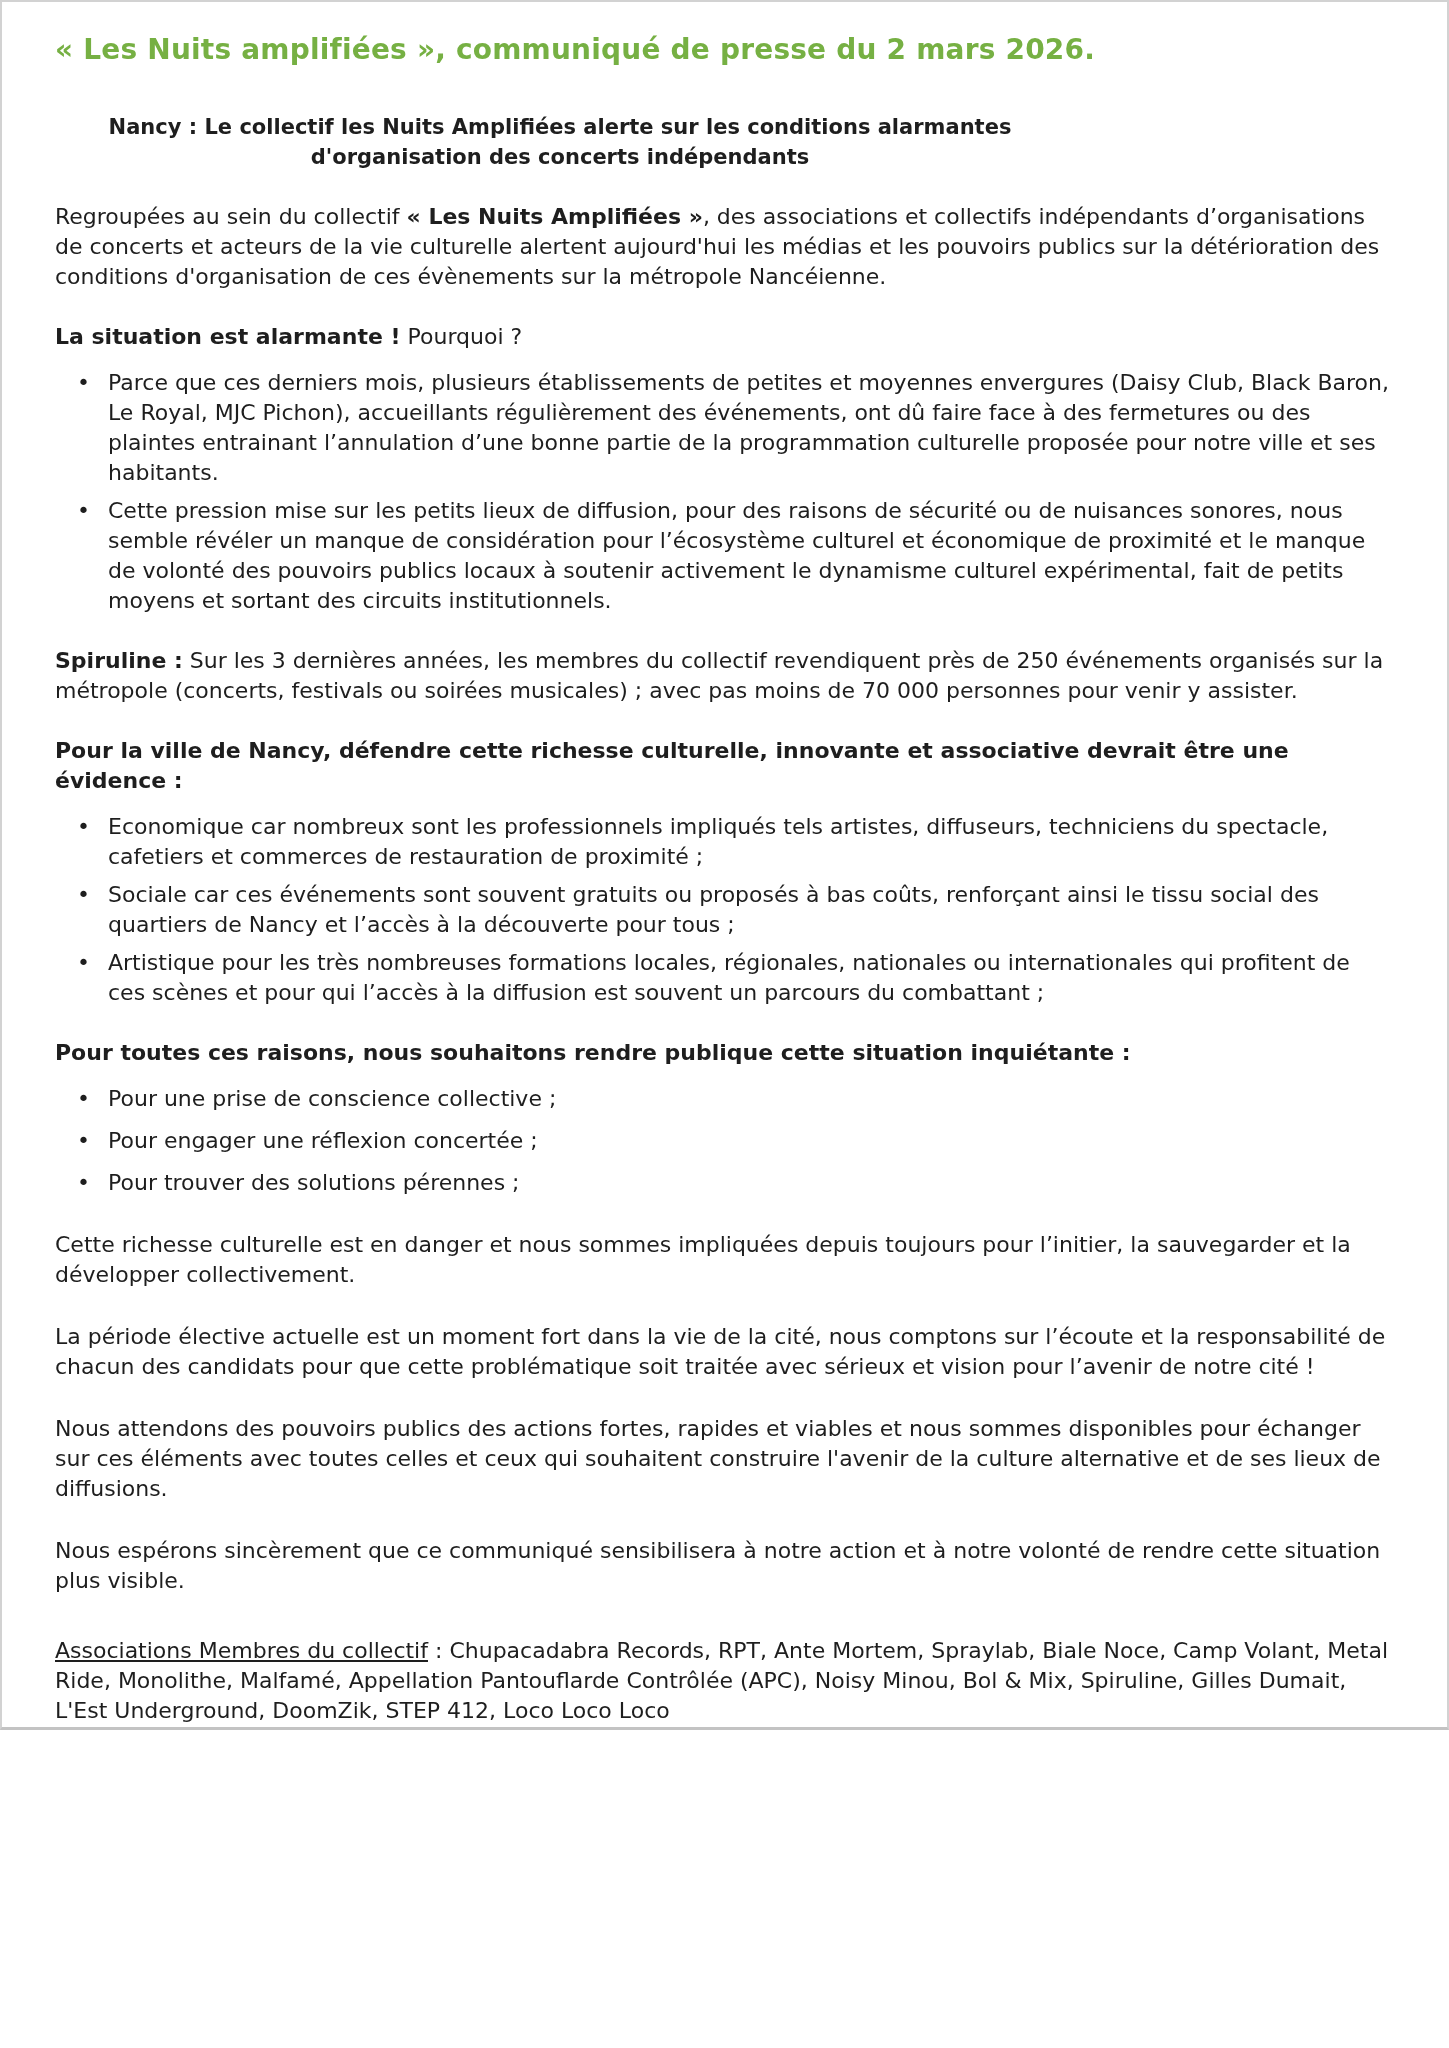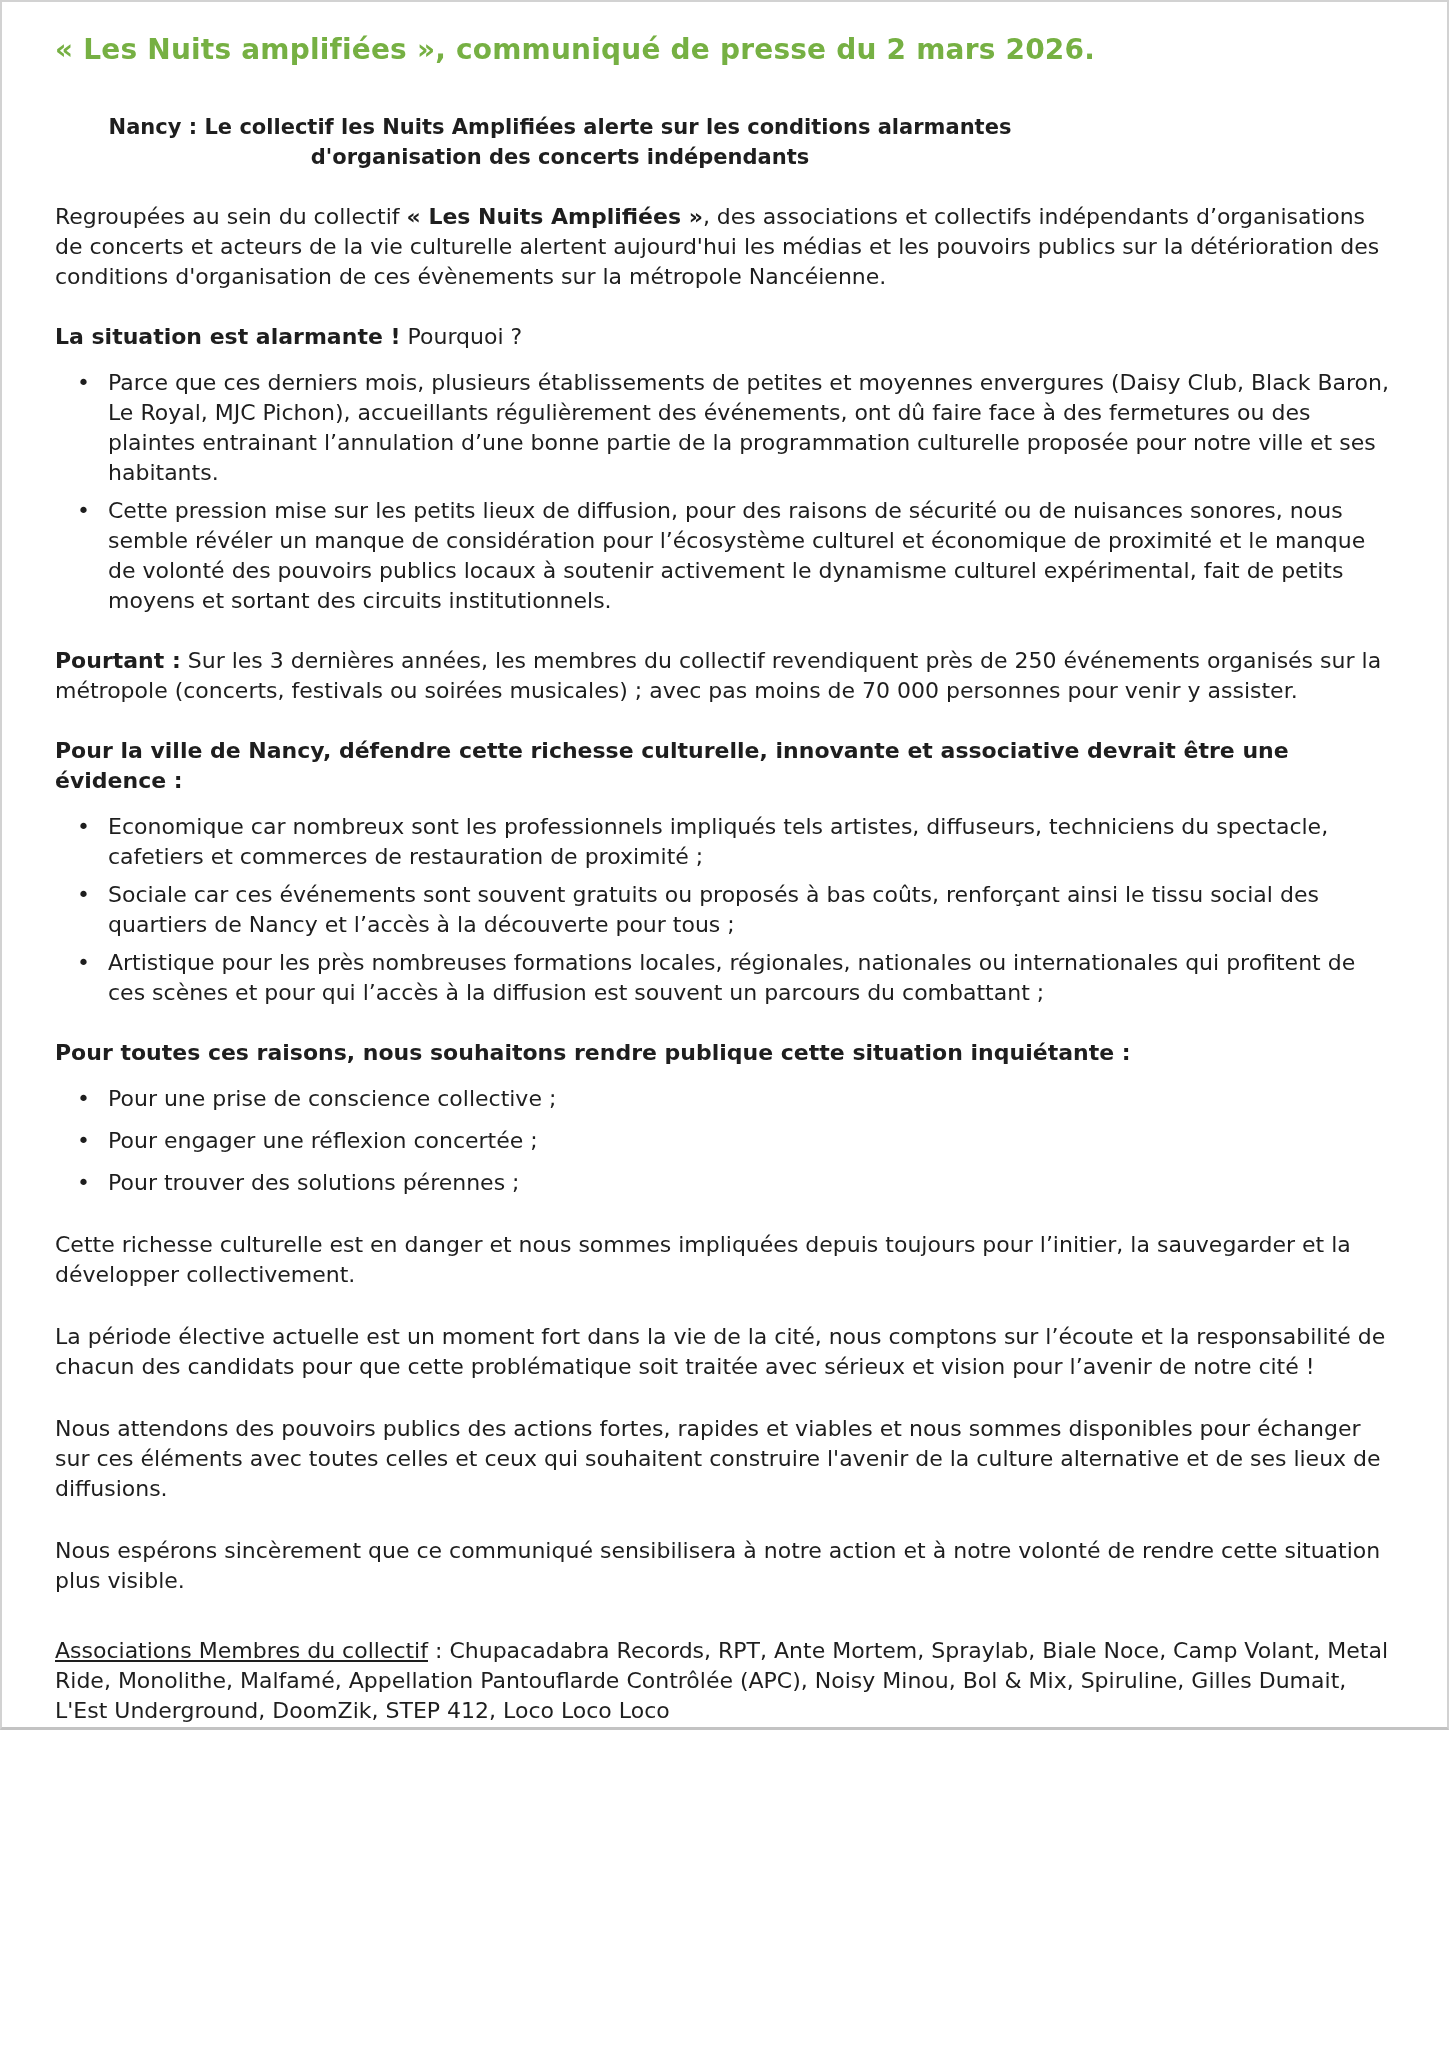--- a/index.html
+++ b/index.html
@@ -79,28 +79,28 @@
 
     <p class="para"><span>Regroupées au sein du collectif </span><span class="bold">« Les Nuits Amplifiées »</span><span>, des associations et collectifs indépendants d’organisations de concerts et acteurs de la vie culturelle alertent aujourd'hui les médias et les pouvoirs publics sur la détérioration des conditions d'organisation de ces évènements sur la métropole Nancéienne.</span></p>
 
     <p class="section-heading"><span class="bold">La situation est alarmante !</span><span class="regular"> Pourquoi ?</span></p>
 
     <ul class="bullets">
       <li>Parce que ces derniers mois, plusieurs établissements de petites et moyennes envergures (Daisy Club, Black Baron, Le Royal, MJC Pichon), accueillants régulièrement des événements, ont dû faire face à des fermetures ou des plaintes entrainant l’annulation d’une bonne partie de la programmation culturelle proposée pour notre ville et ses habitants.</li>
       <li>Cette pression mise sur les petits lieux de diffusion, pour des raisons de sécurité ou de nuisances sonores, nous semble révéler un manque de considération pour l’écosystème culturel et économique de proximité et le manque de volonté des pouvoirs publics locaux à soutenir activement le dynamisme culturel expérimental, fait de petits moyens et sortant des circuits institutionnels.</li>
     </ul>
 
-    <p class="para"><span class="bold">Pourtant :</span><span> Sur les 3 dernières années, les membres du collectif revendiquent près de 250 événements organisés sur la métropole (concerts, festivals ou soirées musicales) ; avec pas moins de 70 000 personnes pour venir y assister.</span></p>
+    <p class="para"><span class="bold">Spiruline :</span><span> Sur les 3 dernières années, les membres du collectif revendiquent près de 250 événements organisés sur la métropole (concerts, festivals ou soirées musicales) ; avec pas moins de 70 000 personnes pour venir y assister.</span></p>
 
     <p class="section-heading">Pour la ville de Nancy, défendre cette richesse culturelle, innovante et associative devrait être une évidence :</p>
 
     <ul class="bullets">
       <li>Economique car nombreux sont les professionnels impliqués tels artistes, diffuseurs, techniciens du spectacle, cafetiers et commerces de restauration de proximité ;</li>
       <li>Sociale car ces événements sont souvent gratuits ou proposés à bas coûts, renforçant ainsi le tissu social des quartiers de Nancy et l’accès à la découverte pour tous ;</li>
-      <li>Artistique pour les près nombreuses formations locales, régionales, nationales ou internationales qui profitent de ces scènes et pour qui l’accès à la diffusion est souvent un parcours du combattant ;</li>
+      <li>Artistique pour les très nombreuses formations locales, régionales, nationales ou internationales qui profitent de ces scènes et pour qui l’accès à la diffusion est souvent un parcours du combattant ;</li>
     </ul>
 
     <p class="section-heading">Pour toutes ces raisons, nous souhaitons rendre publique cette situation inquiétante :</p>
 
     <ul class="bullets wide">
       <li>Pour une prise de conscience collective ;</li>
       <li>Pour engager une réflexion concertée ;</li>
       <li>Pour trouver des solutions pérennes ;</li>
     </ul>
 

